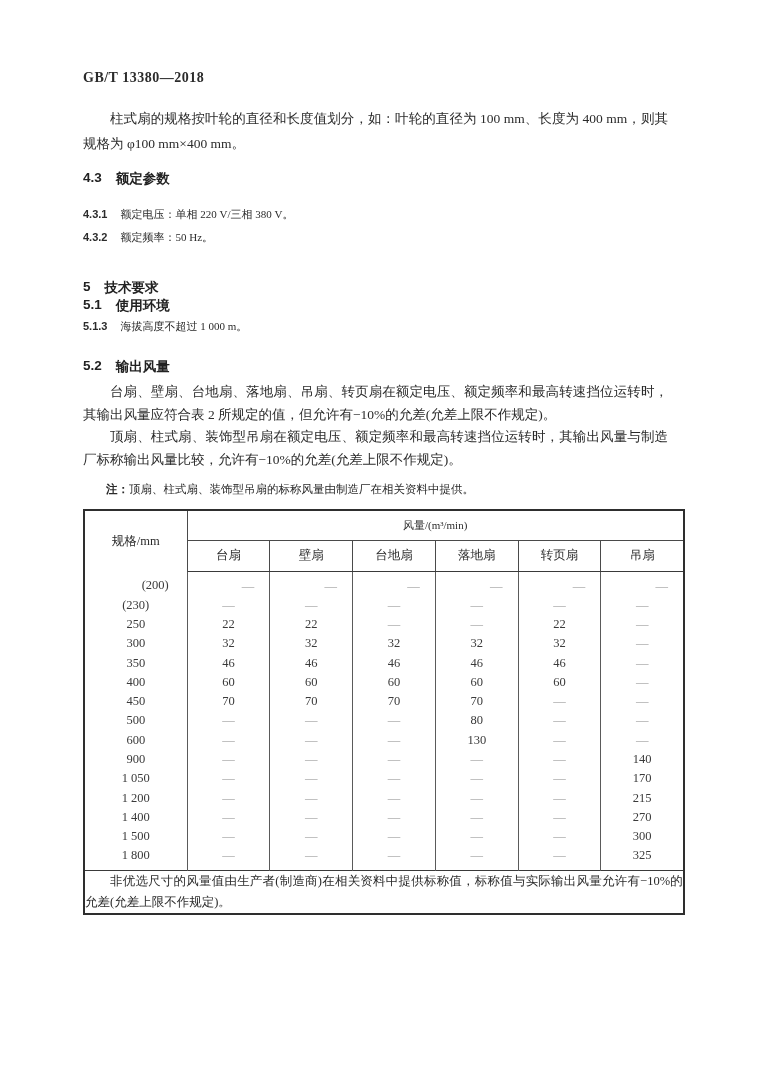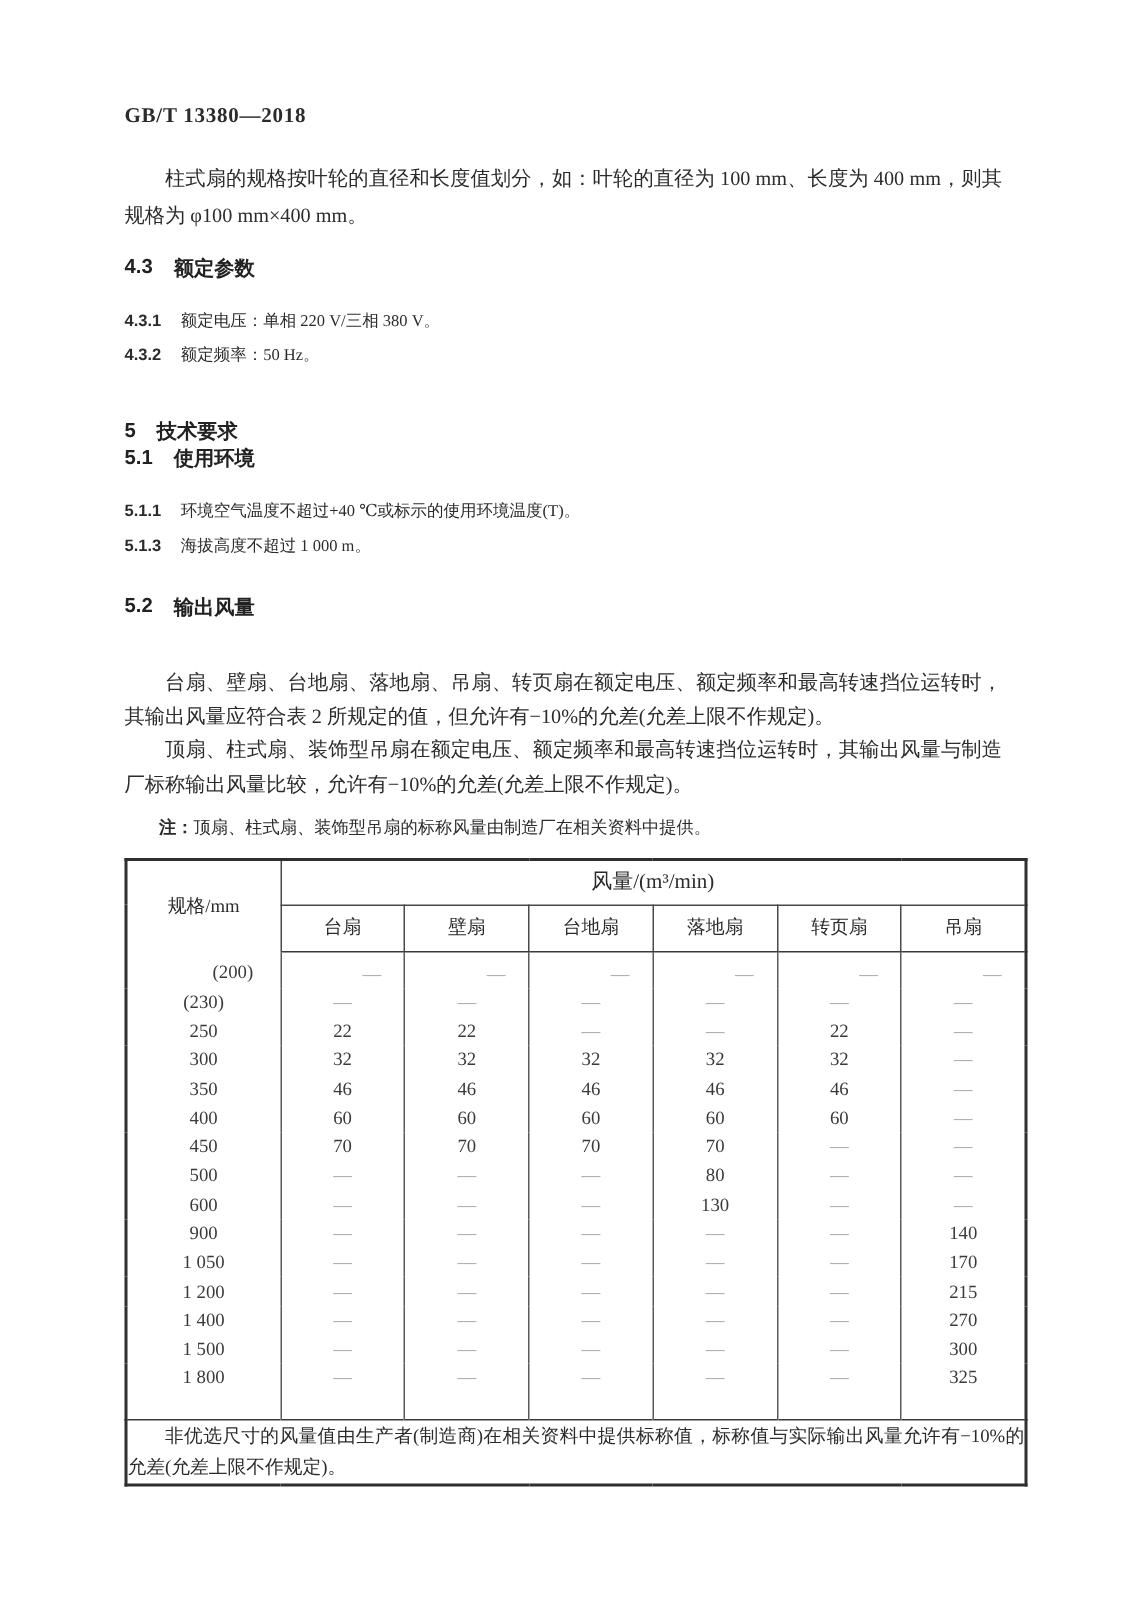--- a/index.html
+++ b/index.html
@@ -39,21 +39,21 @@
   .clause .num {
     font-family:"Liberation Sans","DejaVu Sans",sans-serif;
     font-weight:bold; margin-right:13px;
   }
   .clause-first { margin-top:15px; }
 
   .body-para {
     font-size:13.5px; line-height:22.5px; margin:0;
     text-indent:2em; text-align:justify;
   }
-  .p-first { margin-top:30px; }
+  .p-first { margin-top:5px; }
 
   .note-line {
     font-size:11.5px; line-height:18px; margin:9px 0 0 0;
     padding-left:2em;
   }
   .note-line .note-label {
     font-family:"Liberation Sans","DejaVu Sans",sans-serif;
     font-weight:bold;
   }
 
@@ -77,38 +77,38 @@
     font-weight:normal; text-align:center; vertical-align:middle;
     padding:0;
   }
   th.spec-head {
     border-right:1px solid #4a4a4a;
     font-size:12.5px;
   }
   th.group-head {
     height:30px;
     border-bottom:1px solid #4a4a4a;
-    font-size:14px;
+    font-size:11px;
   }
   tr.fan-types th {
     height:31px;
     border-right:1px solid #4a4a4a;
     border-bottom:1.5px solid #3a3a3a;
   }
   tr.fan-types th:last-child { border-right:none; }
   tbody.data tr { height:19.3px; }
   tbody.data td {
     border-right:1px solid #5a5a5a;
     font-size:12.5px; line-height:19px;
     color:#3a3a3a;
   }
   tbody.data td:last-child { border-right:none; }
   tbody.data td.dash { color:#a3a3a3; }
   tbody.data tr:first-child td { padding-top:5px;padding-left:39px; }
-  tbody.data tr:last-child td { padding-bottom:18px; }
+  tbody.data tr:last-child td { padding-bottom:5px; }
 
   td.table-footnote {
     border-top:1.5px solid #3a3a3a;
     text-align:left;
     padding:6px 12px 8px 12px;
     margin-top:13px;
   }
   td.table-footnote p {
     margin:0; font-size:12.5px; line-height:21px;
     text-indent:2em; text-align:justify;
@@ -136,23 +136,20 @@
 
   <h2 class="heading h-5">
     <span>5</span>
     <span>技术要求</span>
   </h2>
 
   <h3 class="heading h-51">
     <span>5.1</span>
     <span>使用环境</span>
   </h3>
-  <p class="clause clause-first">
-    <span class="num">5.1.1</span><span>环境空气温度不超过+40 ℃或标示的使用环境温度(T)。</span>
-  </p>
   <p class="clause">
     <span class="num">5.1.3</span><span>海拔高度不超过 1 000 m。</span>
   </p>
 
   <h3 class="heading h-52">
     <span>5.2</span>
     <span>输出风量</span>
   </h3>
   <p class="body-para p-first">台扇、壁扇、台地扇、落地扇、吊扇、转页扇在额定电压、额定频率和最高转速挡位运转时，其输出风量应符合表 2 所规定的值，但允许有−10%的允差(允差上限不作规定)。</p>
   <p class="body-para">顶扇、柱式扇、装饰型吊扇在额定电压、额定频率和最高转速挡位运转时，其输出风量与制造厂标称输出风量比较，允许有−10%的允差(允差上限不作规定)。</p>

